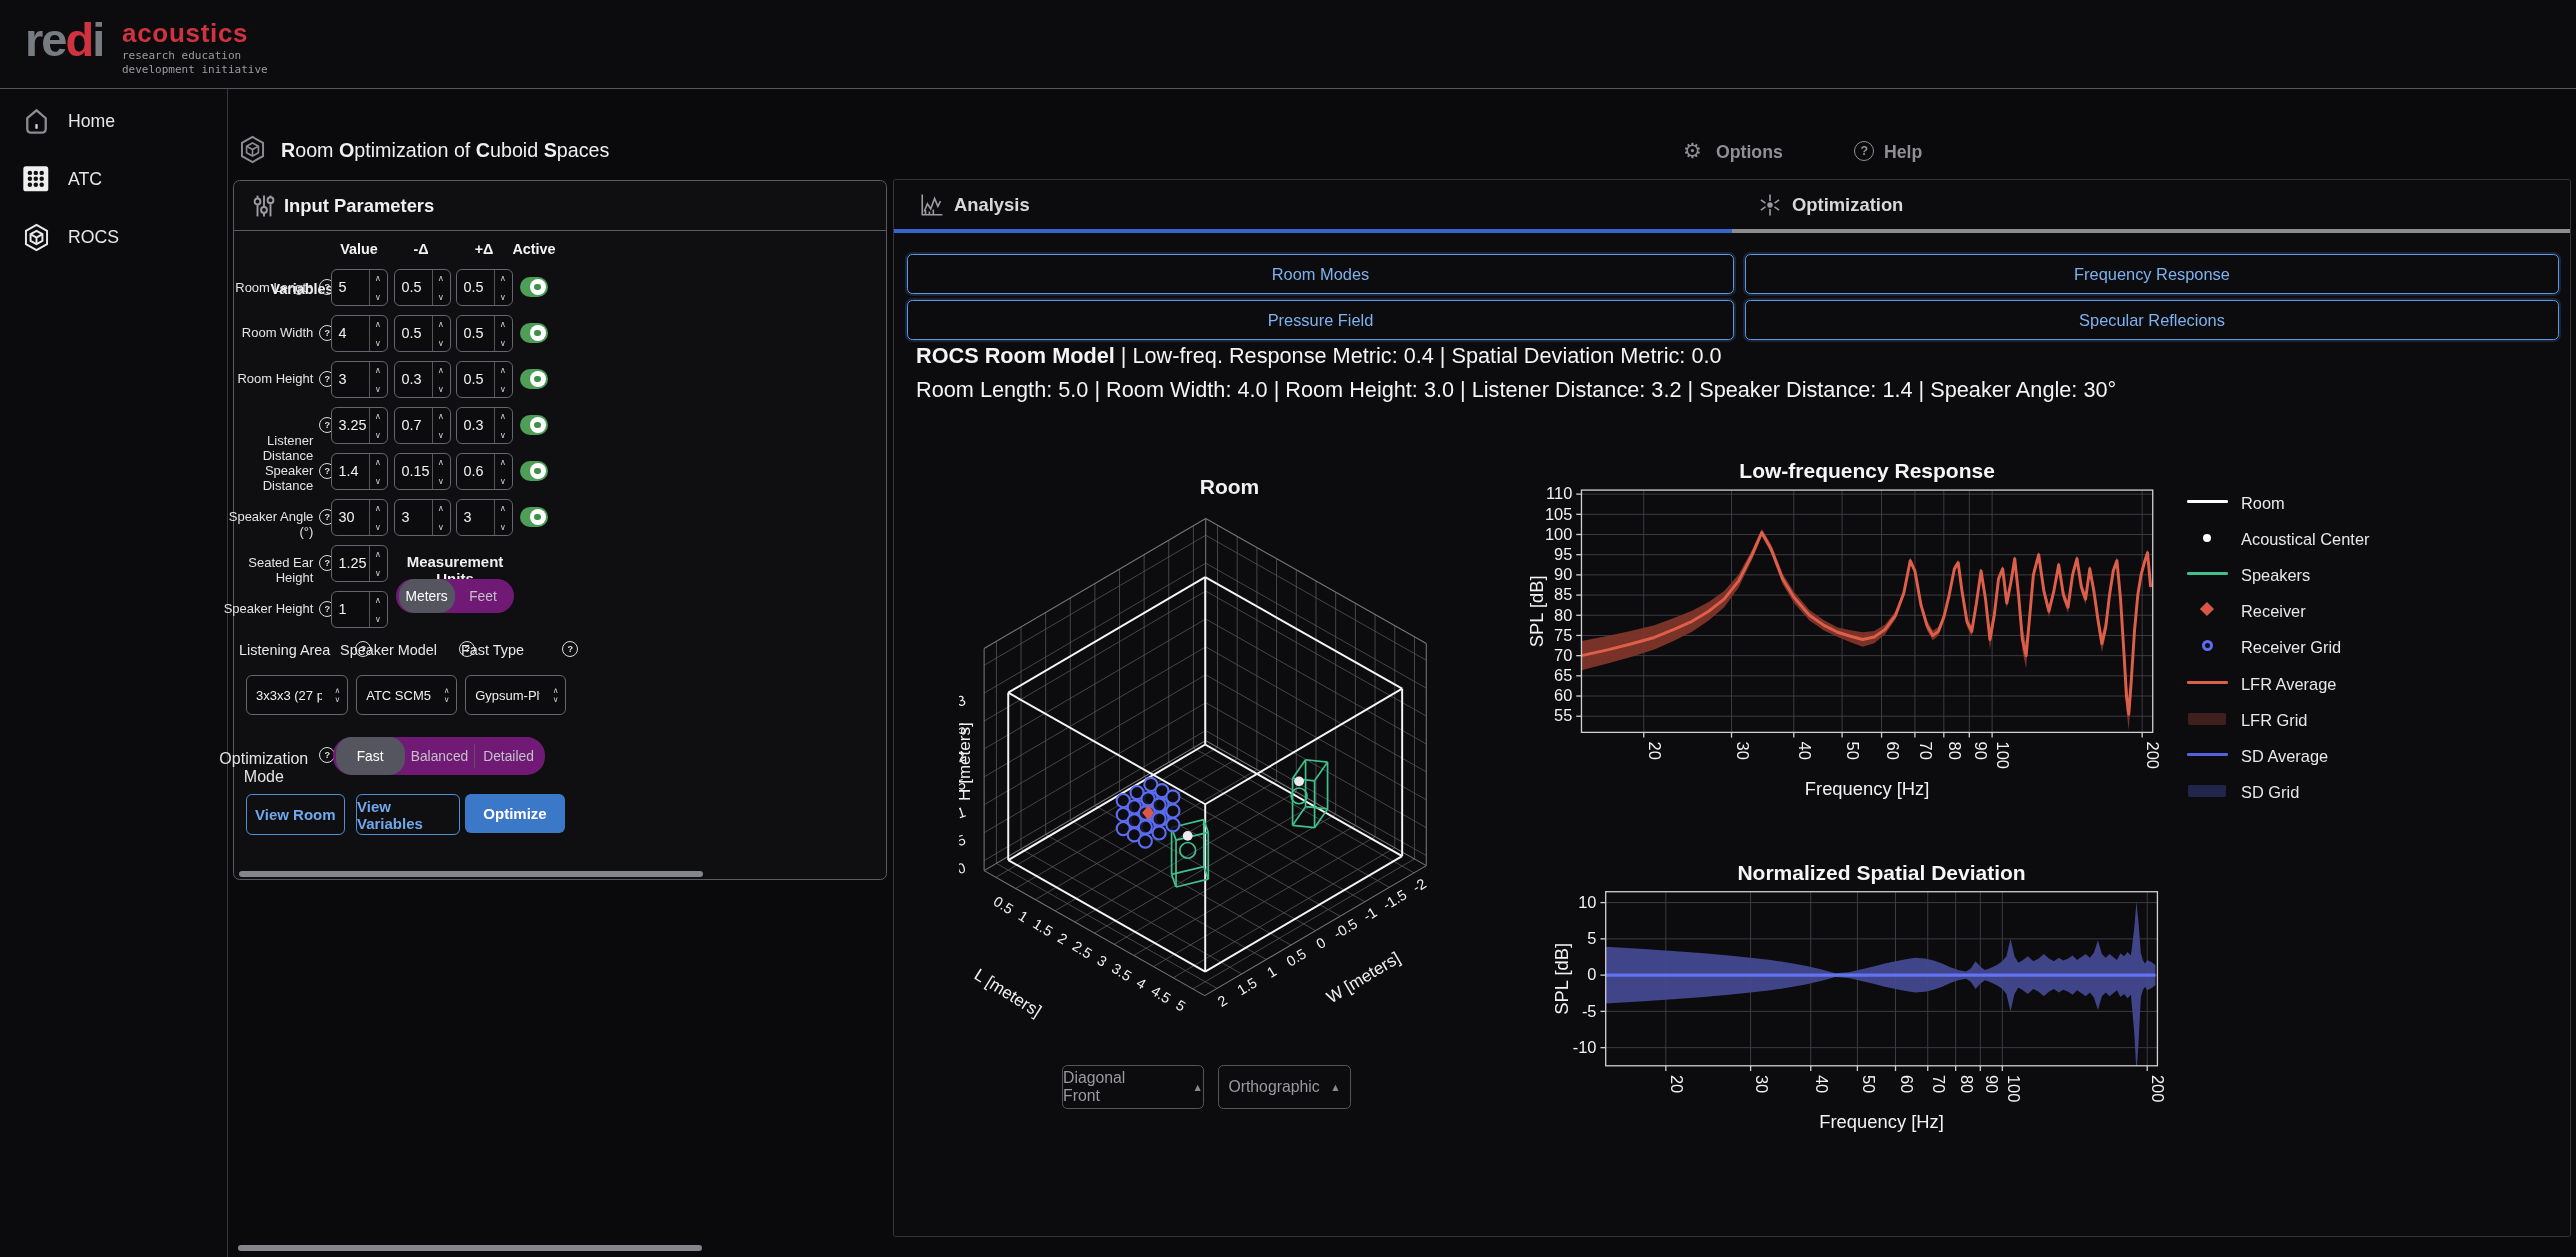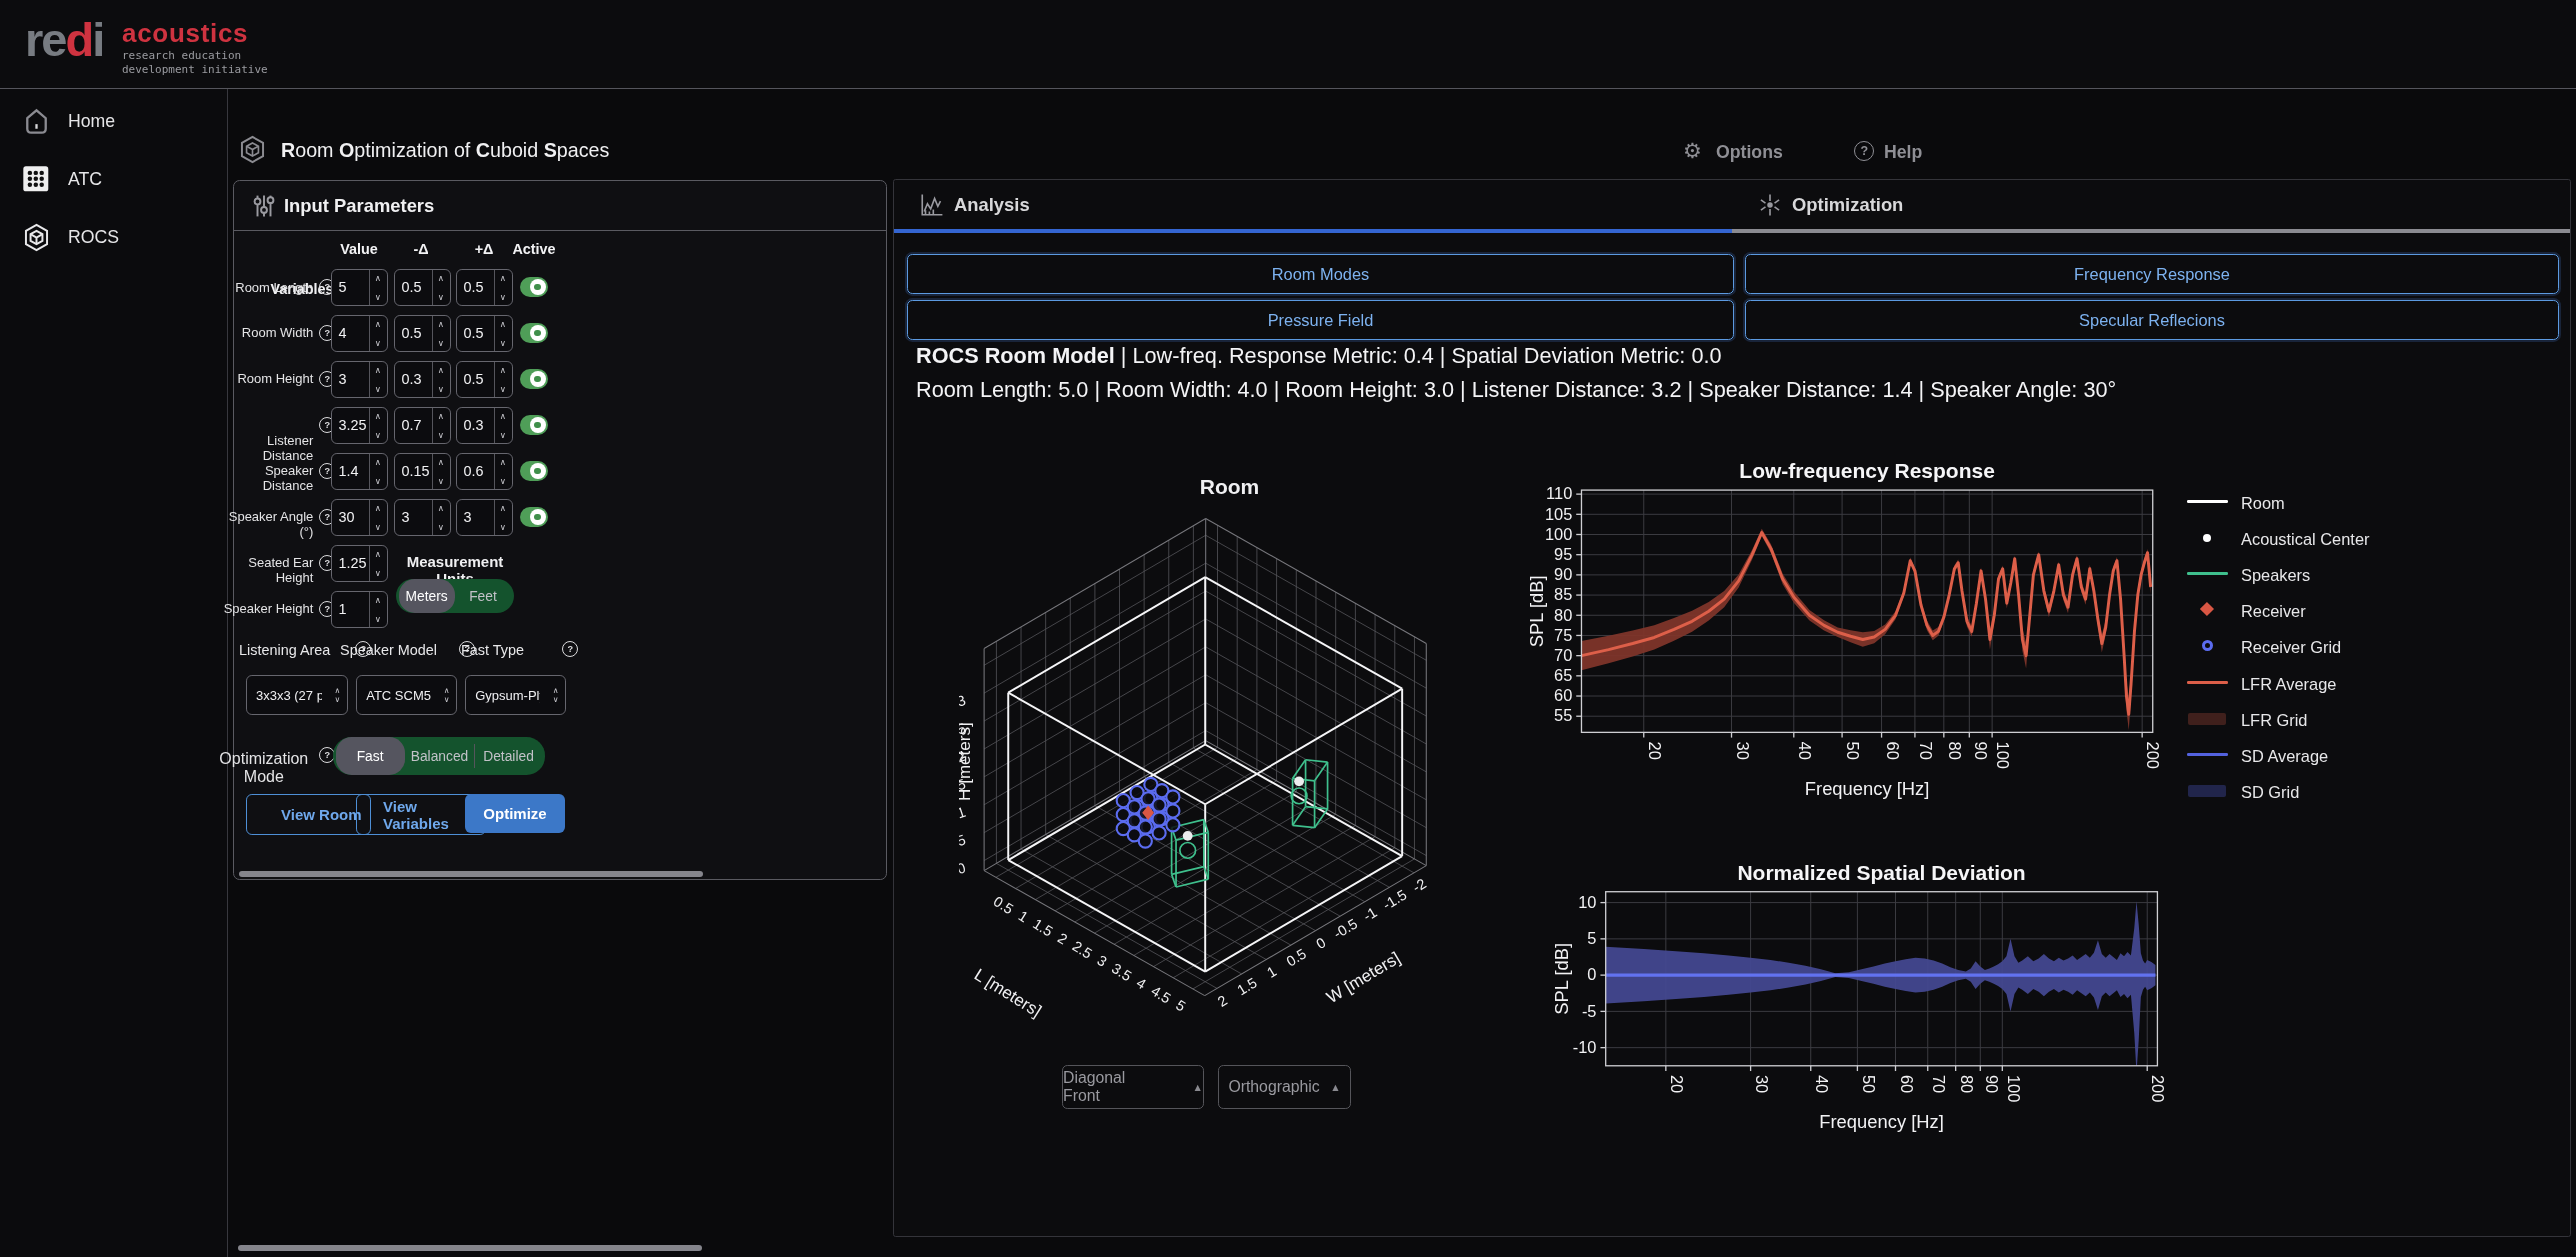--- a/index.html
+++ b/index.html
@@ -22,31 +22,31 @@
   .qicon{position:absolute;width:14.4px;height:14.4px;border:1.3px solid #dcdcde;border-radius:50%;
          font-size:9.2px;font-weight:bold;color:#dcdcde;text-align:center;line-height:14.4px;}
   .spin{position:absolute;width:55px;height:35px;border:1.3px solid #66666e;border-radius:5.9px;background:#0c0c0f;}
   .spin .val{position:absolute;left:6.6px;top:9.2px;font-size:14.4px;color:#f2f2f4;}
   .spin .div{position:absolute;right:17px;top:0;bottom:0;width:1px;background:#55555c;}
   .spin .up,.spin .dn{position:absolute;right:3.3px;width:11.8px;text-align:center;font-size:8.5px;color:#c9c9cf;}
   .spin .up{top:2.6px;} .spin .dn{bottom:2.6px;}
   .toggle{position:absolute;width:27.6px;height:19.7px;border-radius:10.5px;background:#4f9e58;cursor:pointer;}
   .knob{position:absolute;right:2px;top:2px;width:15.8px;height:15.8px;border-radius:50%;background:#fff;}
   .knob:after{content:"";position:absolute;left:4.6px;top:4.6px;width:6.6px;height:6.6px;border-radius:50%;background:#3f8f4a;}
-  .seg{position:absolute;background:#14532d;border-radius:18.4px;}
+  .seg{position:absolute;background:#701a75;border-radius:18.4px;}
   .seg .opt{position:absolute;top:0;height:100%;display:flex;align-items:center;justify-content:center;
             font-size:13.8px;color:#c2c2c8;cursor:pointer;}
   .seg .sel{background:#55555f;border-radius:15.8px;color:#fff;}
   .segdiv{position:absolute;width:1.3px;background:#55555c;}
   .ddl{position:absolute;border:1.3px solid #66666e;border-radius:5.9px;background:#0c0c0f;cursor:pointer;}
   .ddl .txt{position:absolute;left:9.2px;top:50%;transform:translateY(-50%);font-size:13px;color:#f0f0f2;
             white-space:nowrap;overflow:hidden;right:25px;}
   .ddl .car{position:absolute;right:6.6px;top:50%;transform:translateY(-50%);font-size:7.9px;line-height:8.5px;color:#c9c9cf;}
   .btn-o{position:absolute;border:1.6px solid #4e8fd6;border-radius:5.9px;background:transparent;display:flex;
-         align-items:center;justify-content:center;font-size:15px;font-weight:bold;color:#6fa8ec;cursor:pointer;padding-left:26px;}
+         align-items:center;justify-content:center;font-size:15px;font-weight:bold;color:#6fa8ec;cursor:pointer;}
   .btn-f{position:absolute;border-radius:5.9px;background:#3c78c8;display:flex;align-items:center;justify-content:center;
          font-size:15px;font-weight:bold;color:#fff;cursor:pointer;}
   .mono{font-family:"DejaVu Sans Mono",monospace;}
   .scrollthumb{position:absolute;height:5.9px;border-radius:3.3px;background:#85858c;cursor:pointer;}
   .tabline{position:absolute;height:3.9px;}
   .actbtn{position:absolute;height:38px;border:1.6px solid #5c9ae0;border-radius:5.3px;display:flex;align-items:center;
           justify-content:center;font-size:16.4px;color:#7db2f0;cursor:pointer;box-shadow:0 0 0 2px rgba(60,100,170,.28);}
   .tab{position:absolute;top:0;height:51px;cursor:pointer;}
   .tablabel{position:absolute;top:14.4px;font-size:18.4px;font-weight:bold;color:#d8d8da;}
   .legend-row{position:absolute;left:0;width:368px;height:33px;}

